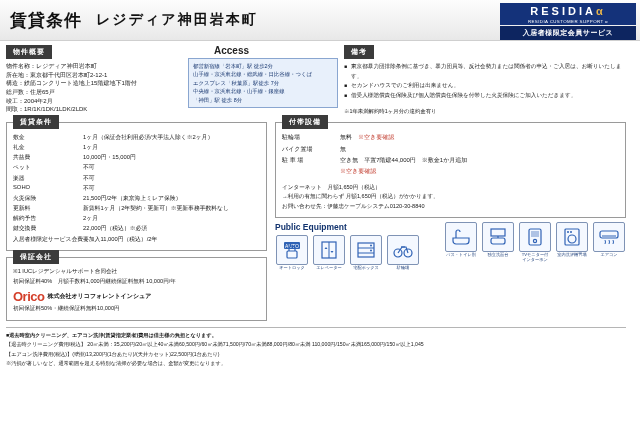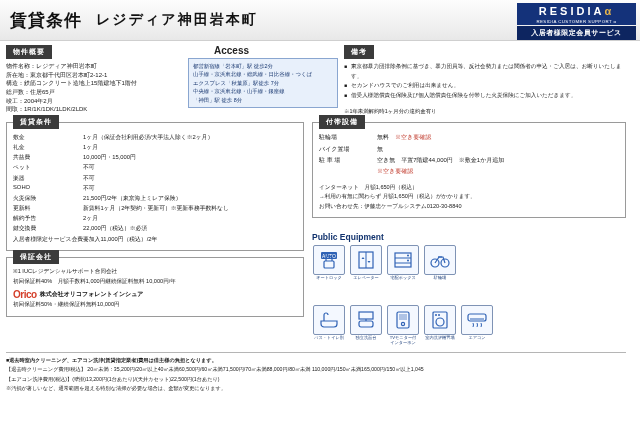--- a/index.html
+++ b/index.html
@@ -20,21 +20,21 @@
     border-bottom:1px solid #cfcfcf;
     display:flex;align-items:center;
   }
   .title-main{
     font-size:17px;font-weight:bold;letter-spacing:1px;margin-left:10px;color:#111;
   }
   .title-sub{
     font-size:14px;font-weight:bold;letter-spacing:2px;margin-left:14px;color:#111;
   }
   .brand{
-    position:absolute;right:4px;top:3px;width:119px;
+    position:absolute;right:4px;top:3px;width:136px;
   }
   .brand-top{
     background:#14327a;color:#fff;text-align:center;font-size:11px;font-weight:bold;
     letter-spacing:3px;padding:2px 0 1px 0;position:relative;
   }
   .brand-top .alpha{color:#e8b54a;font-size:11px;}
   .brand-sub{
     background:#14327a;color:#fff;text-align:center;font-size:4.4px;letter-spacing:.4px;
     padding:0 0 1px 0;border-top:1px solid #14327a;
   }
@@ -94,25 +94,25 @@
   .red{color:#c0392b;}
 
   
   .fac-line{display:flex;font-size:6px;line-height:1.9;}
   .fac-line .k{width:58px;}
   .fac-note{font-size:5.6px;line-height:1.7;margin-top:5px;}
 
   
   .gtxt{font-size:5.6px;line-height:1.75;}
   .orico{display:flex;align-items:center;gap:3px;margin-top:2px;}
-  .orico-logo{color:#d43f2a;font-size:10px;font-weight:bold;letter-spacing:-.5px;}
+  .orico-logo{color:#d43f2a;font-size:13px;font-weight:bold;letter-spacing:-.5px;}
   .orico-sub{font-size:6px;font-weight:bold;color:#111;}
 
   
-  .equip-wrap{display:flex;gap:24px;margin-top:14px;flex-direction:column;}
+  .equip-wrap{display:flex;gap:24px;margin-top:4px;}
   .equip-title{font-size:8.5px;font-weight:bold;color:#12336e;margin-bottom:3px;}
   .icon-row{display:flex;gap:3px;}
   .icon-cell{width:34px;text-align:center;}
   .icon-box{
     width:30px;height:28px;border:1px solid #7f93b5;background:#f4f8ff;
     margin:0 auto;display:flex;align-items:center;justify-content:center;
     border-radius:2px;
   }
   .icon-cap{font-size:4.2px;color:#24457f;margin-top:1px;line-height:1.15;}
   svg{display:block;}

